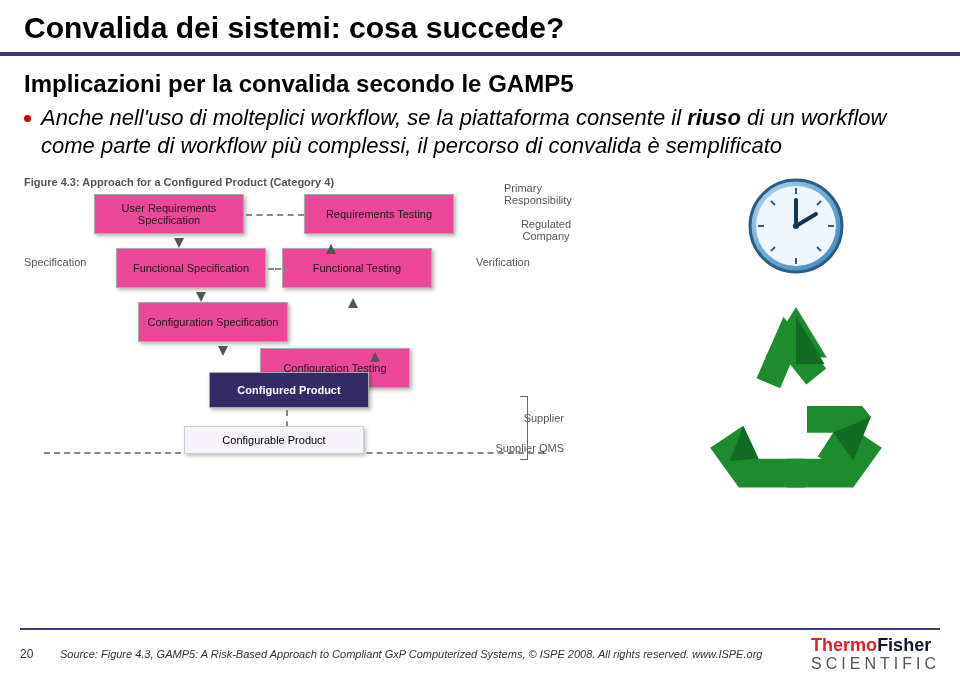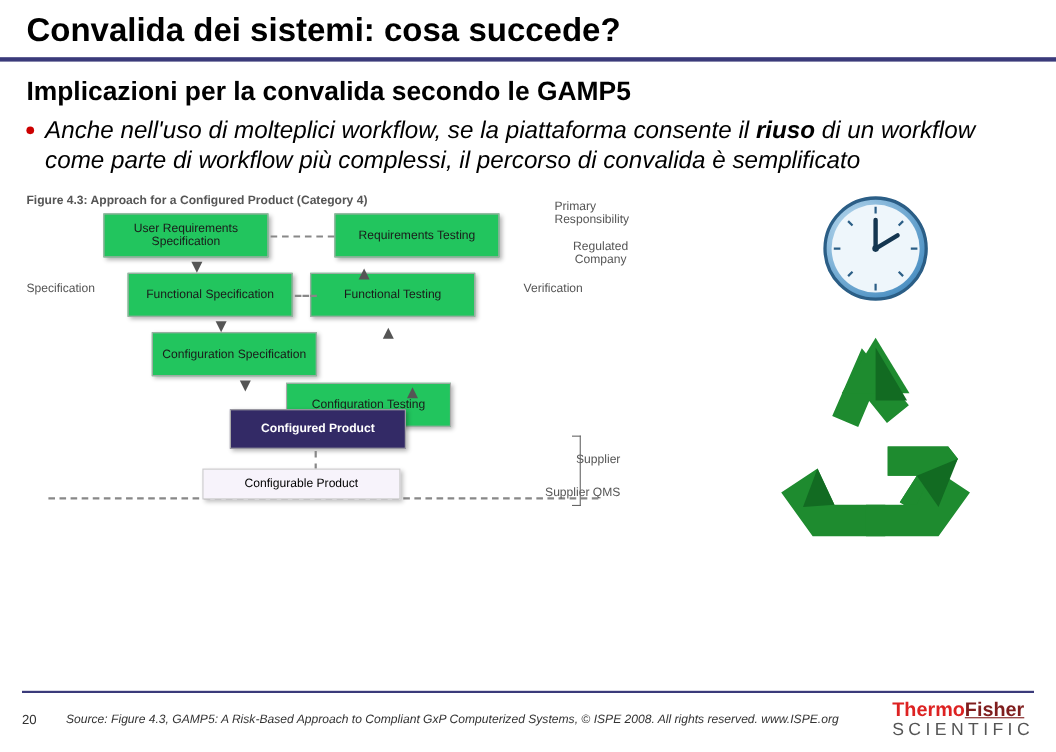--- a/index.html
+++ b/index.html
@@ -14,21 +14,21 @@
   .bullet-text em.bold { font-weight: bold; font-style: italic; }
 
   .content-row { display: flex; align-items: flex-start; justify-content: space-between; padding: 16px 24px 0 24px; gap: 12px; position: relative; }
   .diagram { width: 560px; flex-shrink: 0; position: relative; height: 390px; }
   .fig-caption { font-size: 11px; color: #555; margin-bottom: 6px; font-weight: bold; }
 
   .vshape { position: relative; width: 540px; height: 300px; }
   .col-left, .col-right { position: absolute; display: flex; flex-direction: column; gap: 14px; }
   .col-left { left: 70px; top: 0; }
   .col-right { left: 290px; top: 0; }
-  .vbox { width: 150px; height: 40px; background: #22c55e; border: 1px solid #aaa; box-shadow: 2px 2px 4px rgba(0,0,0,.3); display: flex; align-items: center; justify-content: center; text-align: center; font-size: 11px; color: #1a1a1a; padding: 4px; }
+  .vbox { width: 150px; height: 40px; background: #ec4899; border: 1px solid #aaa; box-shadow: 2px 2px 4px rgba(0,0,0,.3); display: flex; align-items: center; justify-content: center; text-align: center; font-size: 11px; color: #1a1a1a; padding: 4px; }
   .vbox.step1r { margin-left: -10px; }
   .vbox.step2  { margin-left: 22px; }
   .vbox.step2r { margin-left: -32px; }
   .vbox.step3  { margin-left: 44px; }
   .vbox.step3r { margin-left: -54px; margin-top: 46px; }
   .vbox.bottom { background: #332a66; color: #fff; font-weight: bold; position: absolute; left: 185px; top: 178px; width: 160px; height: 36px; }
   .side-label { position: absolute; font-size: 11px; color: #555; }
   .side-l1 { left: 0; top: 62px; }
   .side-r1 { left: 452px; top: 62px; }
 
@@ -56,21 +56,21 @@
   .recycle { width: 220px; height: 220px; }
 
   .footer { position: absolute; left: 0; right: 0; bottom: 12px; padding: 0 20px; }
   .footer-rule { height: 2px; background: #3a3a7a; margin-bottom: 6px; }
   .footer-row { display: flex; align-items: center; justify-content: space-between; gap: 16px; }
   .slide-num { font-size: 12px; color: #333; width: 24px; }
   .source-text { font-size: 11px; font-style: italic; color: #333; flex: 1; }
   .logo { display: flex; flex-direction: column; align-items: flex-start; line-height: 1; }
   .logo-top { font-size: 18px; font-weight: bold; }
   .logo-thermo { color: #d22; }
-  .logo-fisher { color: #7f1d1d; text-decoration: underline; }
+  .logo-fisher { color: #0f172a; }
   .logo-sub { font-size: 16px; letter-spacing: 4px; color: #555; margin-top: 2px; }
 </style>
 </head>
 <body>
 
 <h1 class="slide-title">Convalida dei sistemi: cosa succede?</h1>
 <div class="title-underline"></div>
 <h2 class="subtitle">Implicazioni per la convalida secondo le GAMP5</h2>
 
 <div class="bullet-list">

